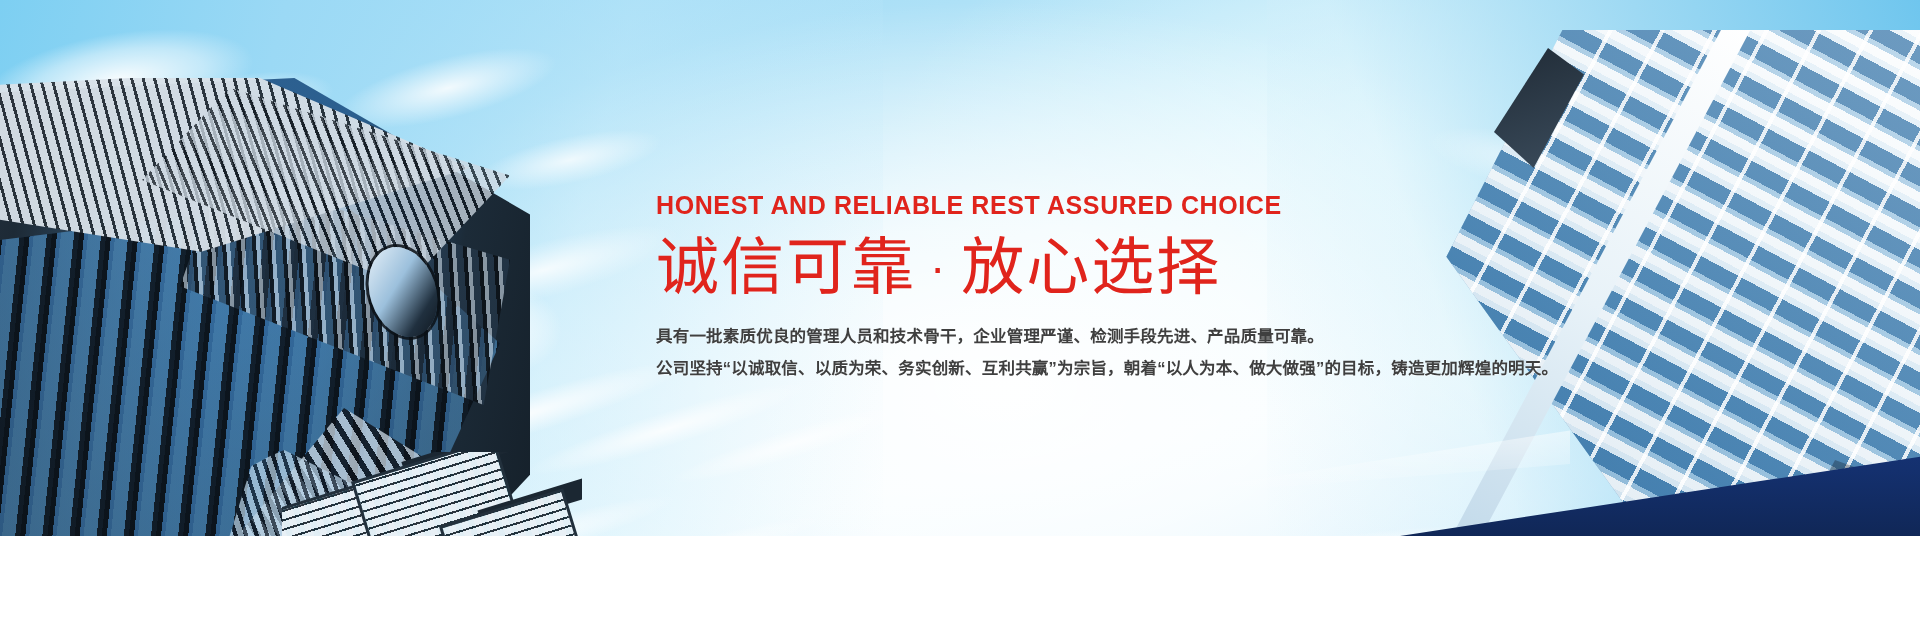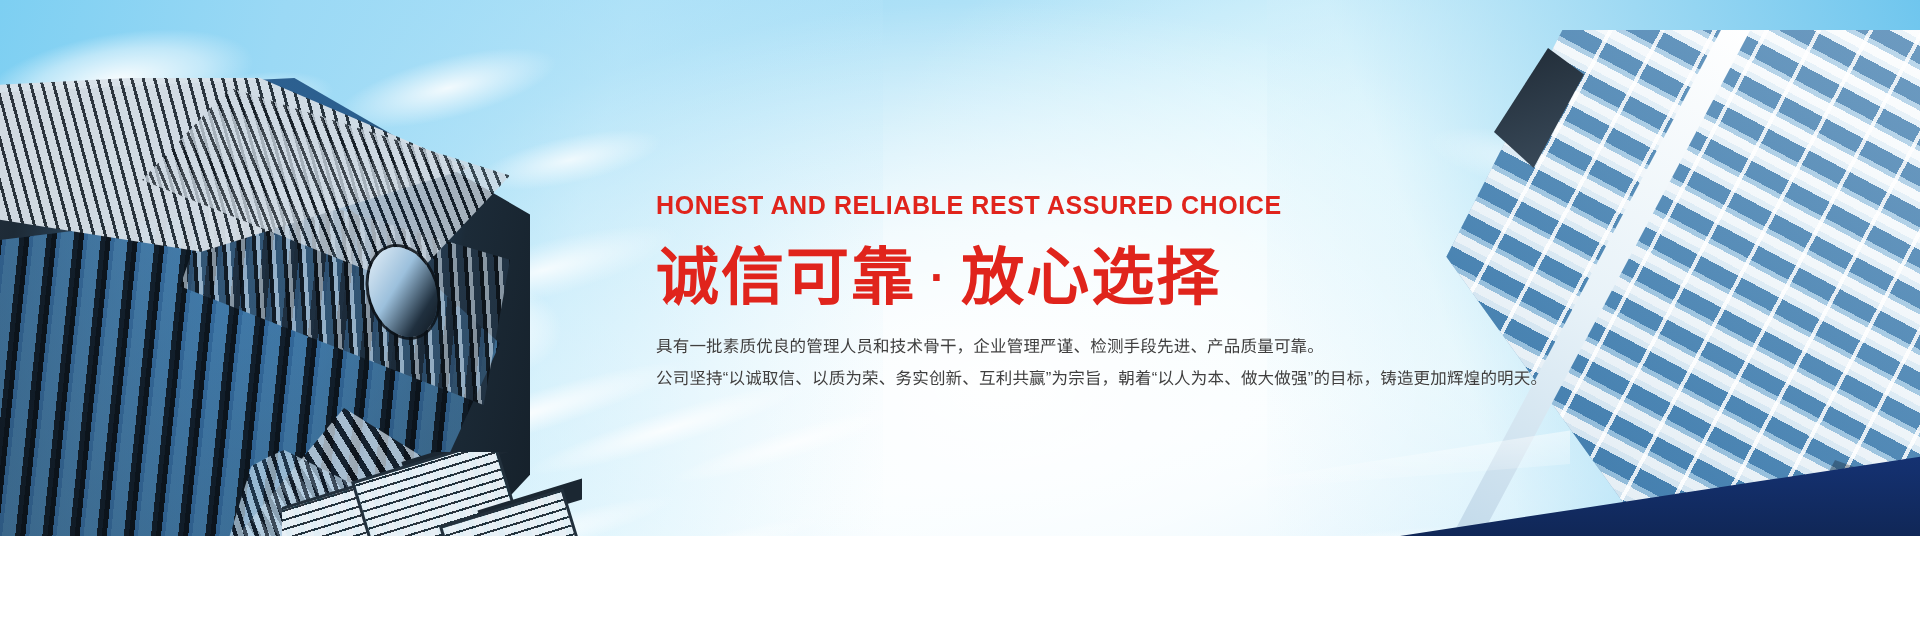--- a/index.html
+++ b/index.html
@@ -265,35 +265,36 @@
     color:#E0241C;
     font-size:25px;
     font-weight:700;
     letter-spacing:.6px;
     line-height:1.1;
     white-space:nowrap;
   }
   .headline{
     color:#E0241C;
     font-size:63px;
-    font-weight:700;
+    font-weight:400;
     letter-spacing:2px;
     line-height:1.18;
-    margin-top:20px;
+    margin-top:10px;
     white-space:nowrap;
     text-shadow:0 1px 0 rgba(255,255,255,.25);
   }
   .headline .dot{ padding:0 14px; font-size:46px; vertical-align:6px; }
   .desc{
     margin-top:16px;
     color:#3f3f3f;
     font-size:16.5px;
     line-height:1.95;
     letter-spacing:.2px;
     white-space:nowrap;
+    font-weight:bold;
   }
   .desc div{ text-shadow:0 1px 1px rgba(255,255,255,.55); }
 </style>
 </head>
 <body>
 
 <div class="banner">
 
   <div class="sky"></div>
   <div class="sky-left-tint"></div>

